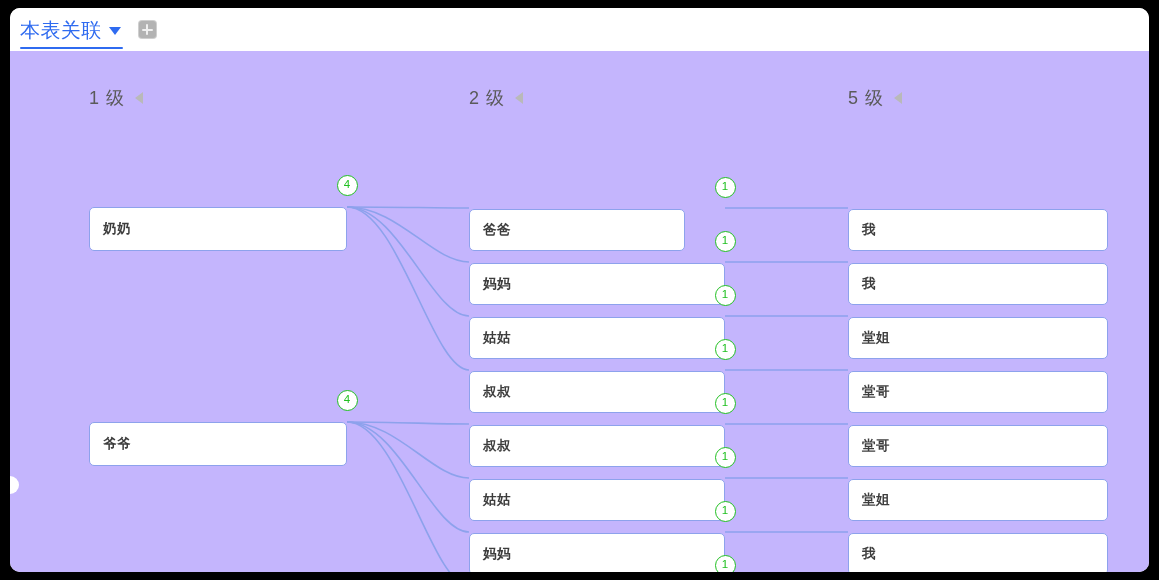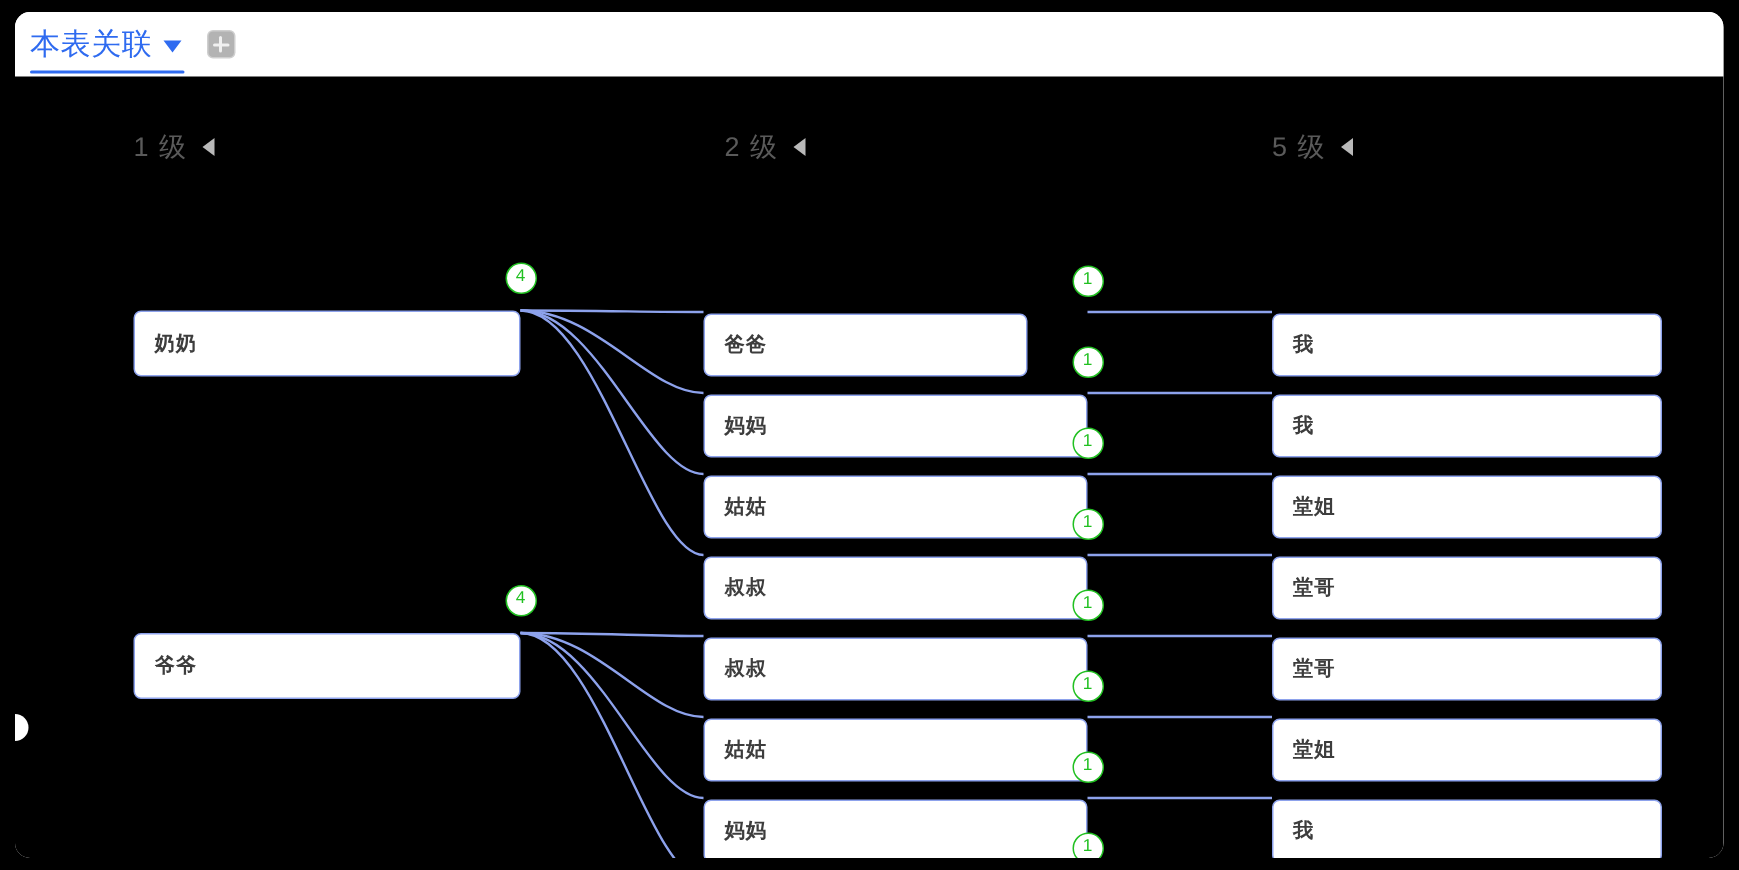--- a/index.html
+++ b/index.html
@@ -73,21 +73,21 @@
     border-radius: 1px;
   }
   .add-btn::before { left: 3px; top: 7.5px; width: 11px; height: 2.2px; }
   .add-btn::after  { top: 3px; left: 7.4px; height: 11px; width: 2.2px; }
 
   
   #canvas {
     position: absolute;
     left: 0; top: 43px;
     width: 100%; height: 521px;
-    background: #000000;
+    background: #c4b5fd;
     overflow: hidden;
   }
   #edges {
     position: absolute;
     left: 0; top: 0;
     width: 1139px; height: 521px;
     pointer-events: none;
   }
   .col-head {
     position: absolute;
@@ -180,21 +180,21 @@
         <path d="M715,373 L838,373" fill="none" stroke="#8da2ec" stroke-width="1.6"></path>
         <path d="M715,427 L838,427" fill="none" stroke="#8da2ec" stroke-width="1.6"></path>
         <path d="M715,481 L838,481" fill="none" stroke="#8da2ec" stroke-width="1.6"></path>
         <path d="M715,535 L838,535" fill="none" stroke="#8da2ec" stroke-width="1.6"></path>
       </svg>
     <div id="headers">
         <div class="col-head" style="left: 79px; top: 35px;">
           <span class="col-head-text">1 级</span>
           <span class="col-collapse"></span>
         </div>
-        <div class="col-head" style="left: 473px; top: 35px;">
+        <div class="col-head" style="left: 459px; top: 35px;">
           <span class="col-head-text">2 级</span>
           <span class="col-collapse"></span>
         </div>
         <div class="col-head" style="left: 838px; top: 35px;">
           <span class="col-head-text">5 级</span>
           <span class="col-collapse"></span>
         </div>
       </div>
     <div id="nodes">
         <div class="badge" style="left: 326.5px; top: 123.5px;">4</div>

